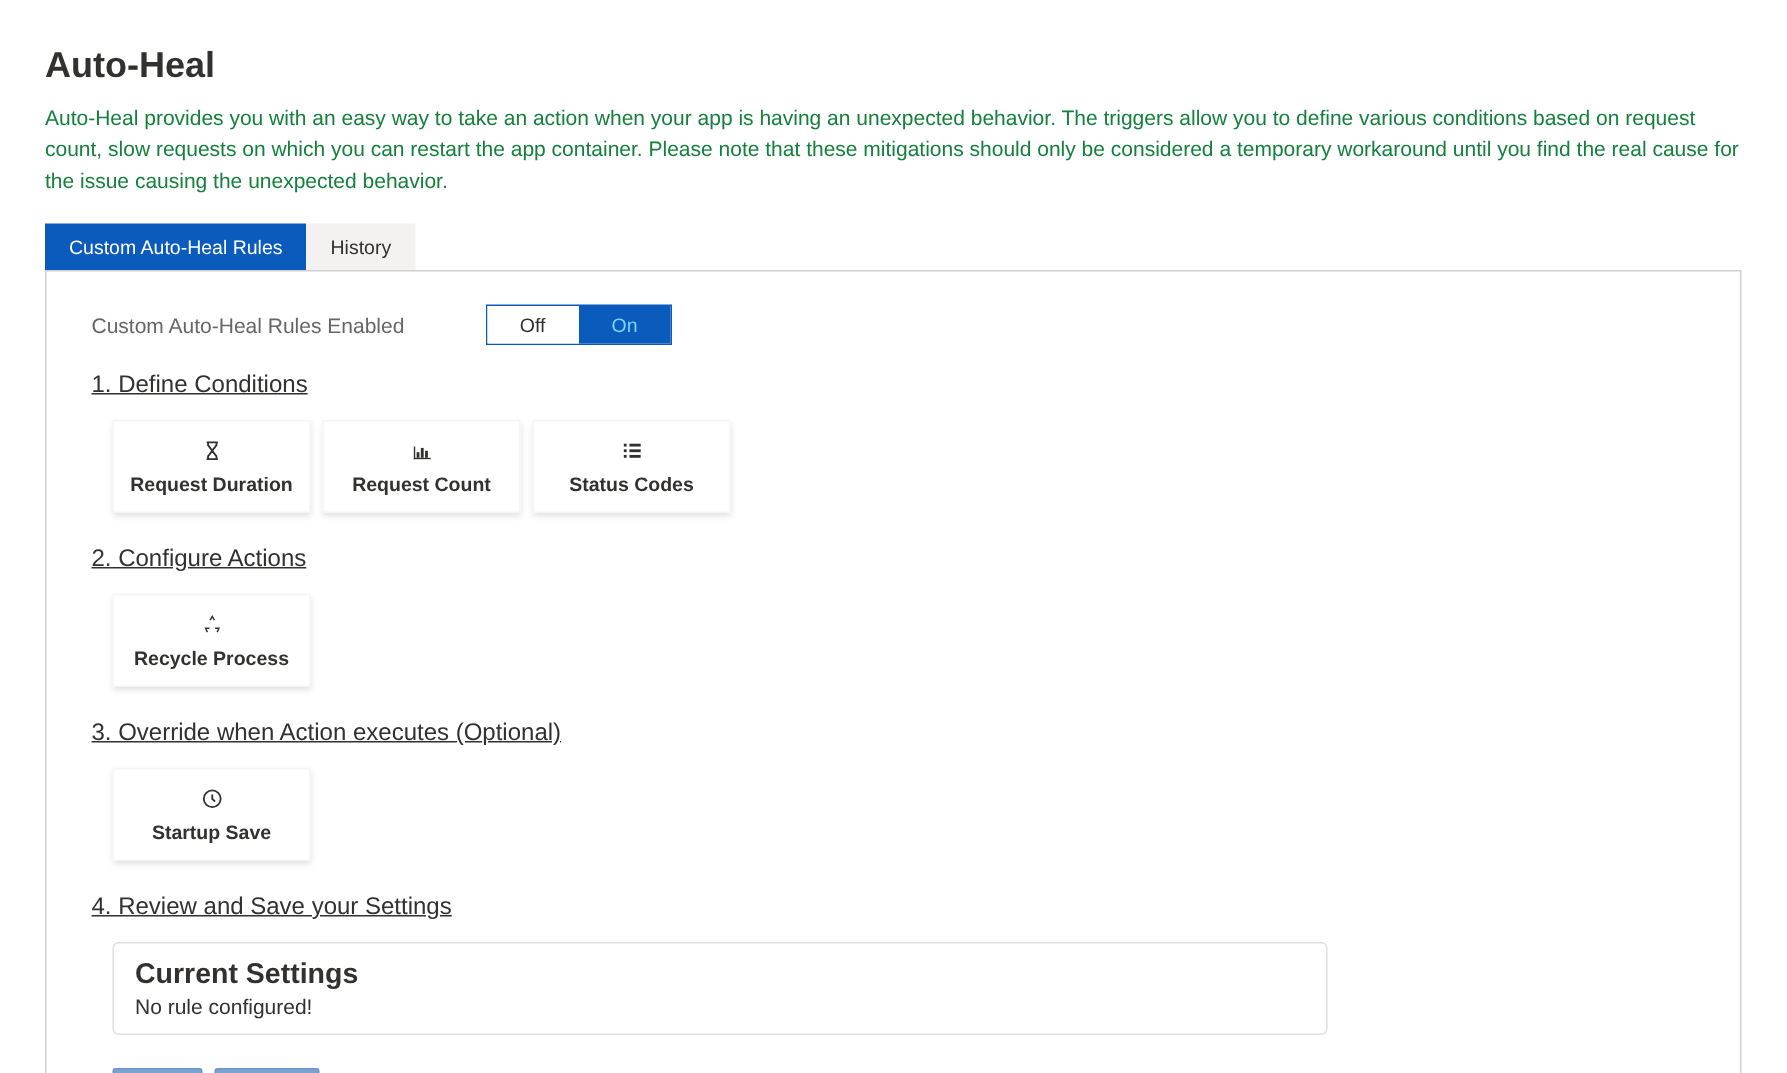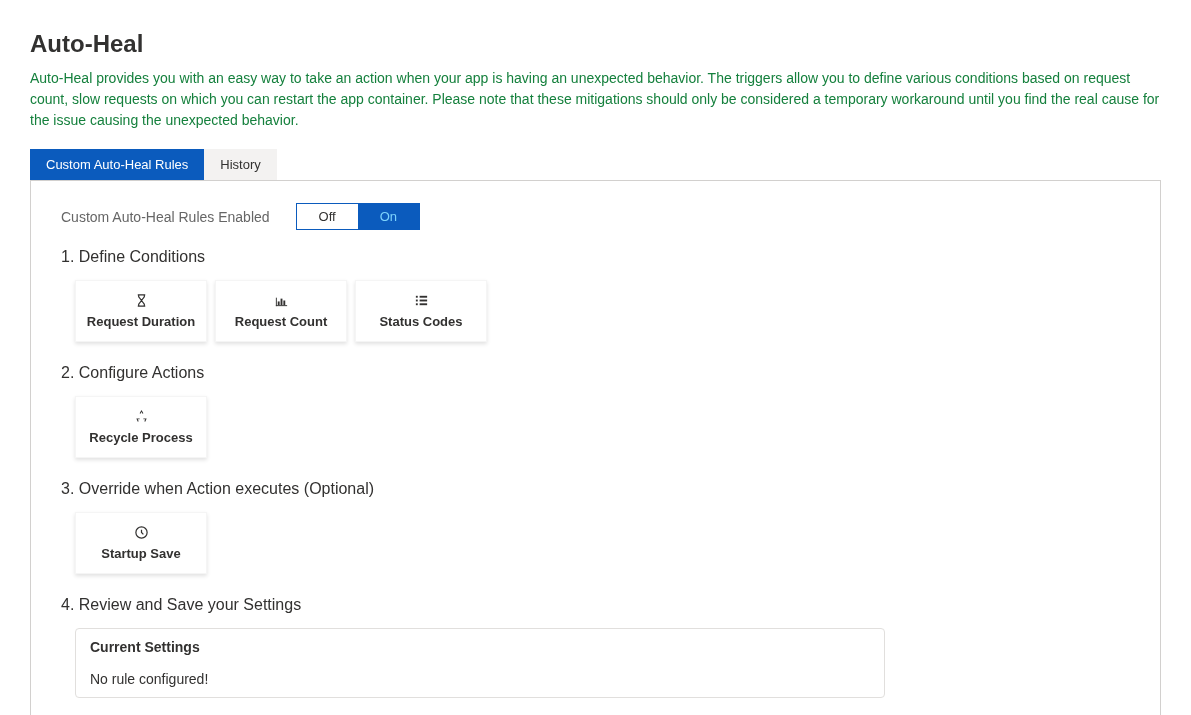--- a/index.html
+++ b/index.html
@@ -41,20 +41,21 @@
     color: #ffffff;
   }
   .content-panel {
     border: 1px solid #d2d0ce;
     padding: 22px 30px 22px 30px;
   }
   .toggle-row {
     display: flex;
     align-items: center;
     margin-bottom: 18px;
+    gap: 28px;
   }
   .toggle-label {
     color: #666666;
     font-size: 14px;
     margin-right: 16px;
   }
   .toggle-group {
     display: flex;
     border: 1px solid #0b5bbd;
     margin-left: 10px;
@@ -70,20 +71,21 @@
   .toggle-option.active {
     background: #0b5bbd;
     color: #7dd3fc;
   }
   .section-heading {
     font-size: 16px;
     font-weight: 400;
     color: #323130;
     margin-top: 4px;
     margin-bottom: 14px;
+    text-decoration: underline;
   }
   .tile-row {
     display: flex;
     gap: 8px;
     margin-bottom: 22px;
     margin-left: 14px;
   }
   .tile {
     width: 132px;
     height: 62px;
@@ -112,22 +114,22 @@
   .settings-box {
     border: 1px solid #e1dfdd;
     border-radius: 4px;
     padding: 10px 14px;
     margin-left: 14px;
     margin-bottom: 22px;
     max-width: 810px;
   }
   .settings-title {
     font-weight: 600;
-    font-size: 14px;
-    margin-bottom: 16px;
+    font-size: 19px;
+    margin-bottom: 2px;
   }
   .settings-msg {
     font-size: 14px;
     color: #323130;
   }
   .button-row {
     display: flex;
     gap: 8px;
     margin-left: 14px;
   }

